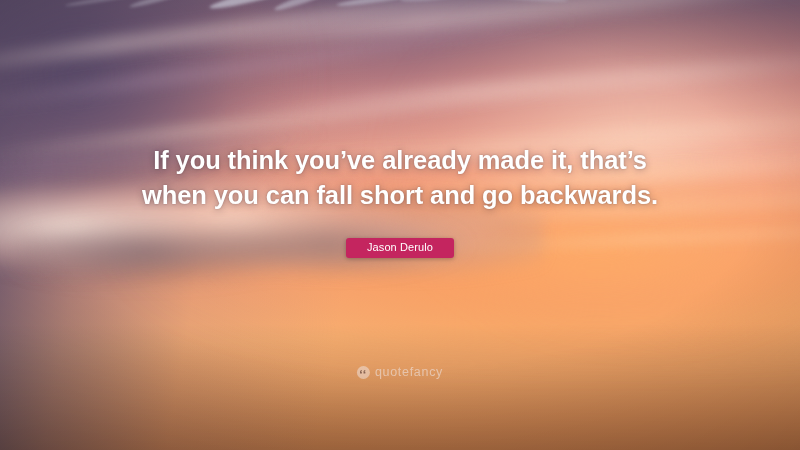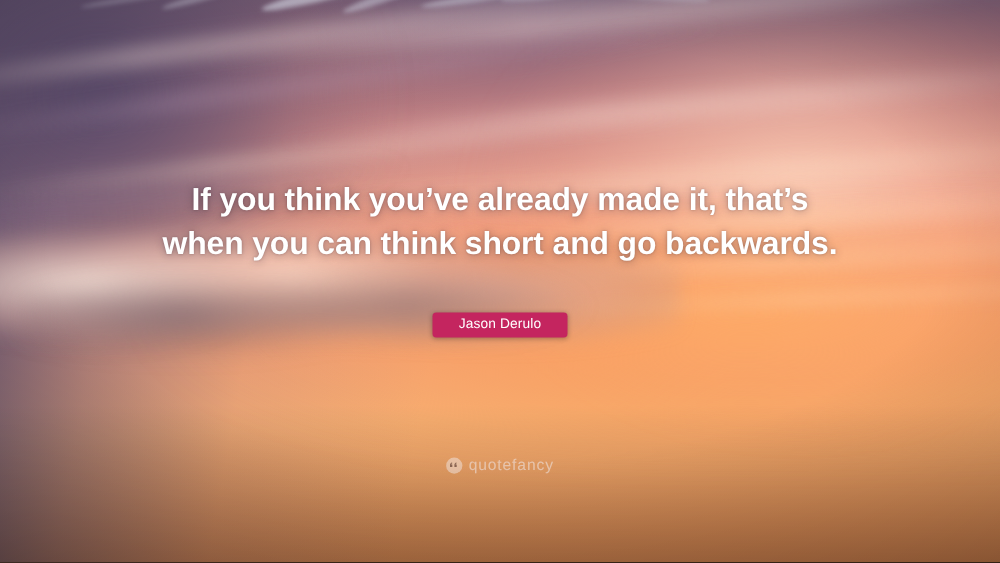--- a/index.html
+++ b/index.html
@@ -331,21 +331,21 @@
     color: #fff;
     font-size: 25.5px;
     font-weight: 700;
     line-height: 35px;
     letter-spacing: -0.1px;
     text-shadow: 0 1px 7px rgba(30,20,40,0.34), 0 0 2px rgba(30,20,40,0.26);
   }
   .quote-line { display: block; white-space: nowrap; }
 
   .author-badge {
-    margin-top: 18px;
+    margin-top: 6px;
     display: inline-block;
     padding: 3px 21px 4px;
     border-radius: 3px;
     color: #fff;
     font-size: 11px;
     font-weight: 400;
     letter-spacing: 0.1px;
     line-height: 13px;
     box-shadow: 0 1px 4px rgba(0,0,0,0.28);
   }
@@ -432,21 +432,21 @@
     <div class="foreground"></div>
     <div class="foreground-2"></div>
   </div>
 
   <div class="vignette"></div>
 
   <div class="content">
 
     <div class="quote">
       <span class="quote-line">If you think you’ve already made it, that’s</span>
-      <span class="quote-line">when you can think short and go backwards.</span>
+      <span class="quote-line">when you can fall short and go backwards.</span>
     </div>
 
     <div class="author-badge" style="background:#c4255f;">Jason Derulo</div>
   </div>
 
   <div class="watermark">
     <span class="wm-icon">
       <svg width="9" height="9" viewBox="0 0 9 9" aria-hidden="true">
         <path d="M1.1 5.6V3.9c0-1.0 .55-1.7 1.6-2.0l.3 .75c-.6 .2-.9 .55-.9 1.0h.85v1.95H1.1zm3.5 0V3.9c0-1.0 .55-1.7 1.6-2.0l.3 .75c-.6 .2-.9 .55-.9 1.0h.85v1.95H4.6z" fill="#3a3346"></path>
       </svg>

